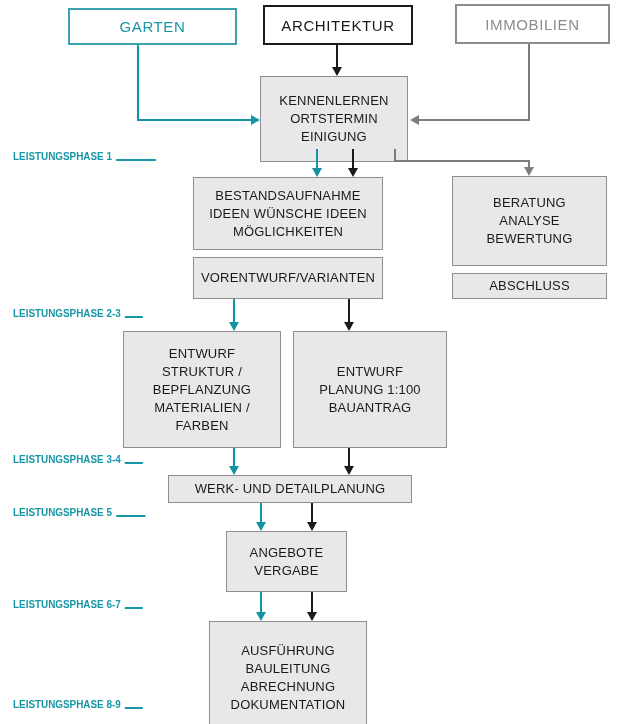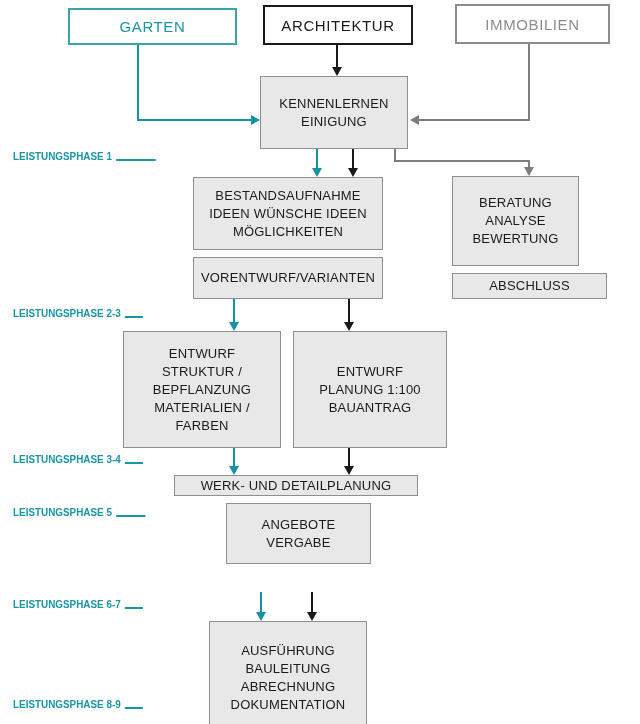--- a/index.html
+++ b/index.html
@@ -59,22 +59,23 @@
   <div class="ln t" style="left:137px;top:119px;width:114px;height:2px"></div>
   <div class="ar r t" style="left:251px;top:115px"></div>
 
   <div class="ln k" style="left:336px;top:45px;width:2px;height:23px"></div>
   <div class="ar d k" style="left:332px;top:67px"></div>
 
   <div class="ln g" style="left:528px;top:44px;width:2px;height:77px"></div>
   <div class="ln g" style="left:419px;top:119px;width:111px;height:2px"></div>
   <div class="ar l g" style="left:410px;top:115px"></div>
 
-  <div class="box gbox" style="left:260px;top:76px;width:148px;height:73px">
+  <div class="box gbox" style="left:260px;top:76px;width:148px;height:86px">
     <div class="bl">KENNENLERNEN</div>
+    <div class="bl">ORTSTERMIN</div>
     <div class="bl">EINIGUNG</div>
   </div>
 
   <div class="ln t" style="left:316px;top:149px;width:2px;height:20px"></div>
   <div class="ar d t" style="left:312px;top:168px"></div>
   <div class="ln k" style="left:352px;top:149px;width:2px;height:20px"></div>
   <div class="ar d k" style="left:348px;top:168px"></div>
 
   <div class="ln g" style="left:394px;top:149px;width:2px;height:13px"></div>
   <div class="ln g" style="left:394px;top:160px;width:136px;height:2px"></div>
@@ -84,21 +85,21 @@
   <div class="box gbox" style="left:193px;top:177px;width:190px;height:73px">
     <div class="bl">BESTANDSAUFNAHME</div>
     <div class="bl">IDEEN WÜNSCHE IDEEN</div>
     <div class="bl">MÖGLICHKEITEN</div>
   </div>
 
   <div class="box gbox" style="left:193px;top:257px;width:190px;height:42px">
     <div class="bl">VORENTWURF/VARIANTEN</div>
   </div>
 
-  <div class="box gbox" style="left:452px;top:176px;width:127px;height:90px">
+  <div class="box gbox" style="left:452px;top:176px;width:155px;height:90px">
     <div class="bl">BERATUNG</div>
     <div class="bl">ANALYSE</div>
     <div class="bl">BEWERTUNG</div>
   </div>
 
   <div class="box gbox" style="left:452px;top:273px;width:155px;height:26px">
     <div class="bl">ABSCHLUSS</div>
   </div>
 
   <div class="ln t" style="left:233px;top:299px;width:2px;height:24px"></div>
@@ -118,30 +119,30 @@
     <div class="bl">ENTWURF</div>
     <div class="bl">PLANUNG 1:100</div>
     <div class="bl">BAUANTRAG</div>
   </div>
 
   <div class="ln t" style="left:233px;top:448px;width:2px;height:19px"></div>
   <div class="ar d t" style="left:229px;top:466px"></div>
   <div class="ln k" style="left:348px;top:448px;width:2px;height:19px"></div>
   <div class="ar d k" style="left:344px;top:466px"></div>
 
-  <div class="box gbox" style="left:174px;top:475px;width:244px;height:21px">
+  <div class="box gbox" style="left:168px;top:475px;width:244px;height:28px">
     <div class="bl">WERK- UND DETAILPLANUNG</div>
   </div>
 
   <div class="ln t" style="left:260px;top:503px;width:2px;height:20px"></div>
   <div class="ar d t" style="left:256px;top:522px"></div>
   <div class="ln k" style="left:311px;top:503px;width:2px;height:20px"></div>
   <div class="ar d k" style="left:307px;top:522px"></div>
 
-  <div class="box gbox" style="left:226px;top:503px;width:145px;height:61px">
+  <div class="box gbox" style="left:226px;top:531px;width:121px;height:61px">
     <div class="bl">ANGEBOTE</div>
     <div class="bl">VERGABE</div>
   </div>
 
   <div class="ln t" style="left:260px;top:592px;width:2px;height:21px"></div>
   <div class="ar d t" style="left:256px;top:612px"></div>
   <div class="ln k" style="left:311px;top:592px;width:2px;height:21px"></div>
   <div class="ar d k" style="left:307px;top:612px"></div>
 
   <div class="box gbox" style="left:209px;top:621px;width:158px;height:114px">

